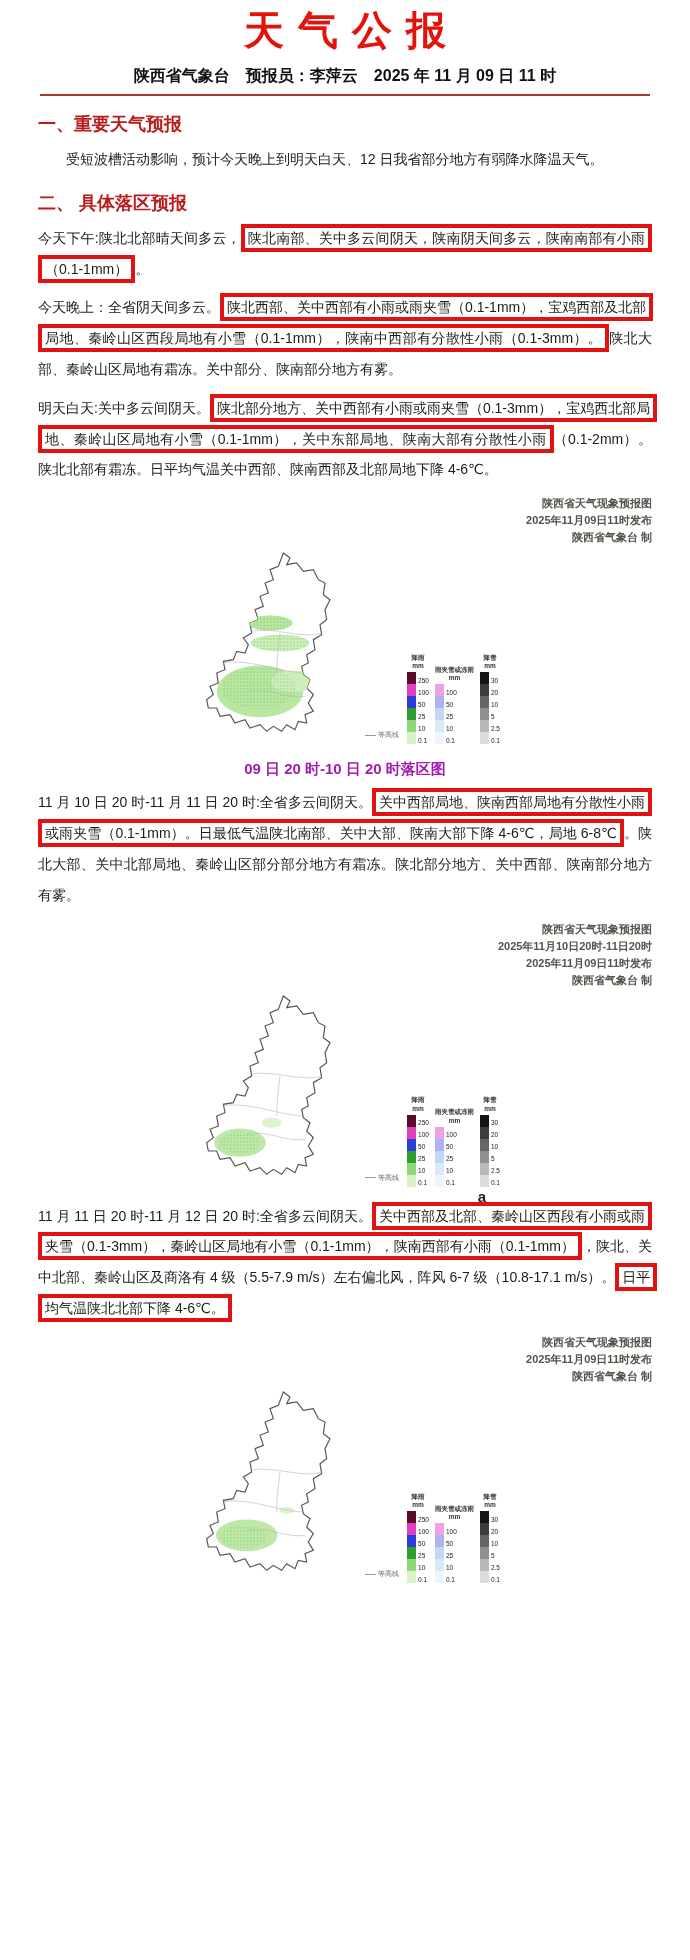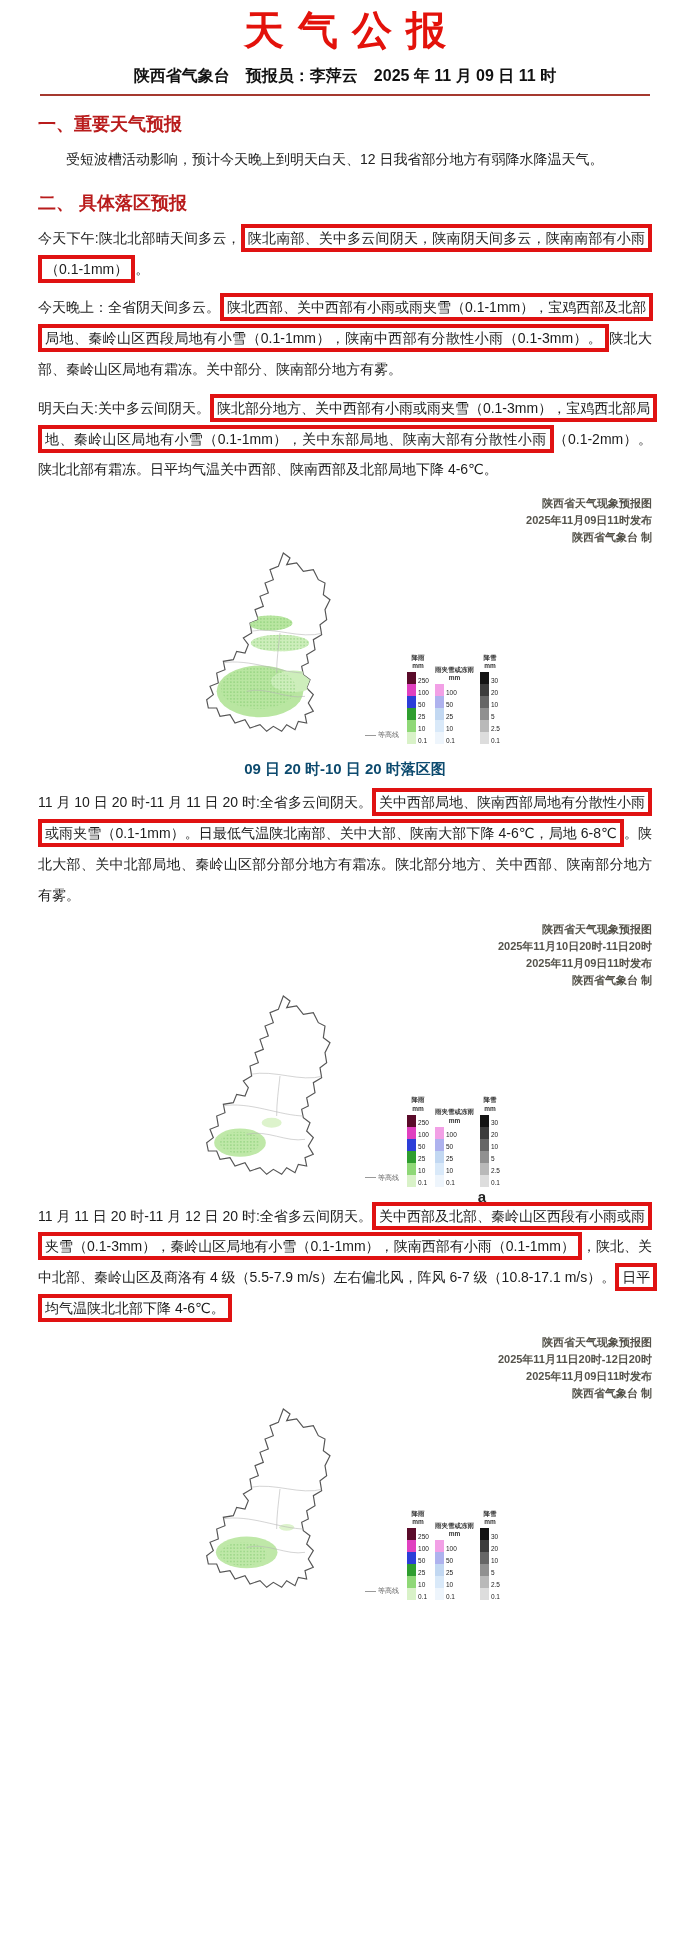--- a/index.html
+++ b/index.html
@@ -34,21 +34,21 @@
   .map-canvas svg{position:absolute;left:10px;top:0;}
   .legend{position:absolute;right:0;bottom:6px;display:flex;gap:6px;align-items:flex-end;}
   .contour{display:flex;align-items:center;font-size:7px;color:#666;margin:0 2px 4px 0;white-space:nowrap;}
   .contour i{display:inline-block;width:11px;height:0;border-top:1px solid #999;margin-right:2px;}
   .lbar{display:flex;flex-direction:column;align-items:flex-start;}
   .lhead{font-size:6.5px;font-weight:700;color:#333;text-align:center;line-height:1.25;margin-bottom:2px;width:100%;}
   .lrow{display:flex;align-items:flex-end;height:12px;}
   .sw{width:9px;height:12px;display:inline-block;}
   .lv{margin-left:2px;font-size:6.5px;color:#222;line-height:1;}
   .map-note{position:absolute;right:14px;bottom:-12px;font-size:15px;font-weight:700;color:#222;}
-  .map-caption{text-align:center;font-size:15px;font-weight:700;margin-top:10px;color:#0c4a6e;}
+  .map-caption{text-align:center;font-size:15px;font-weight:700;margin-top:10px;color:#a21caf;}
 </style>
 </head>
 <body style="--title-red: #e3120b; --highlight-red: #e01212; --underline-red: #a5392f; --map-green: #b9e6a1;">
 
 <div class="title">天气公报</div>
 <div class="byline">陕西省气象台　预报员：李萍云　2025 年 11 月 09 日 11 时</div>
 
 <h2 class="sec">一、重要天气预报</h2>
 <p class="body-para intro">受短波槽活动影响，预计今天晚上到明天白天、12 日我省部分地方有弱降水降温天气。</p>
 
@@ -314,21 +314,20 @@
         </div>
       </div>
     </div>
 </div>
 
 <p class="body-para"><span class="b">11 月 11 日 20 时-11 月 12 日 20 时:</span><span>全省多云间阴天。</span><span class="hl">关中西部及北部、秦岭山区西段有小雨或雨夹雪（0.1-3mm），秦岭山区局地有小雪（0.1-1mm），陕南西部有小雨（0.1-1mm）</span><span>，陕北、关中北部、秦岭山区及商洛有 4 级（5.5-7.9 m/s）左右偏北风，阵风 6-7 级（10.8-17.1 m/s）。</span><span class="hl">日平均气温陕北北部下降 4-6℃。</span></p>
 
 <div class="map-block">
   <div class="map-header">
     <div>陕西省天气现象预报图</div>
-    <div>2025年11月11日20时-12日20时</div>
     <div>2025年11月09日11时发布</div>
     <div>陕西省气象台 制</div>
   </div>
   <div class="map-canvas">
       <svg width="150" height="200" viewBox="0 0 180 240">
         <defs>
           <pattern id="dp2" width="4" height="4" patternUnits="userSpaceOnUse">
             <circle cx="1" cy="1" r="0.7" fill="#6cbf5a"></circle>
           </pattern>
           <clipPath id="cp2">

